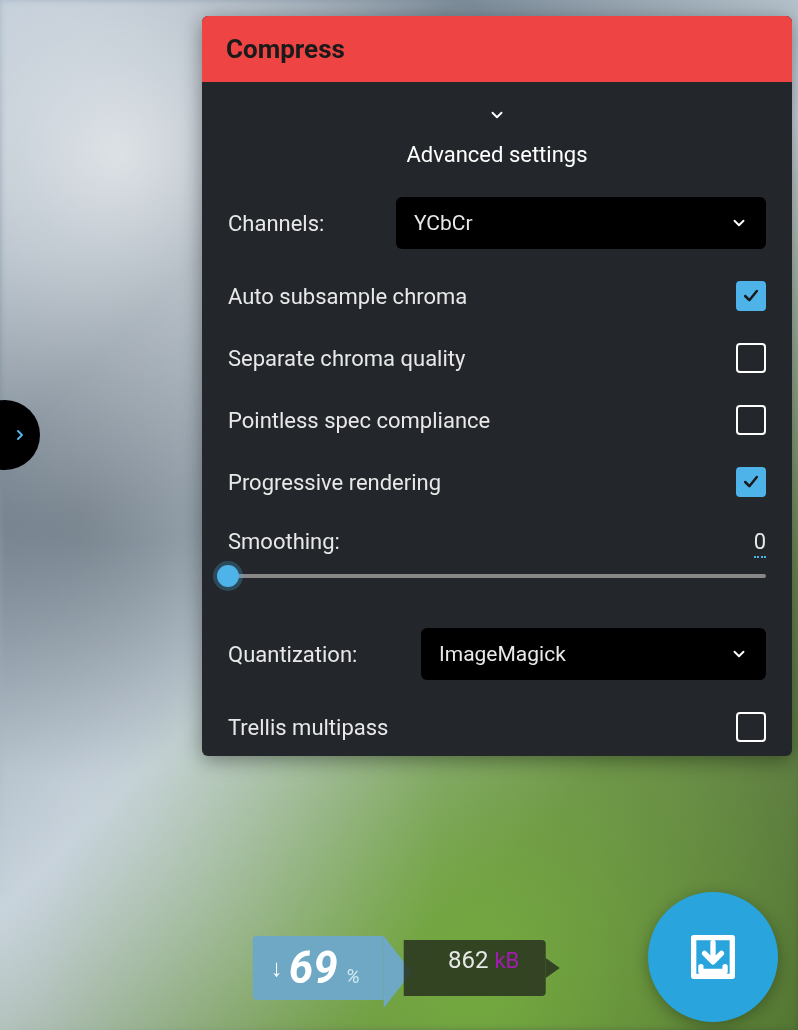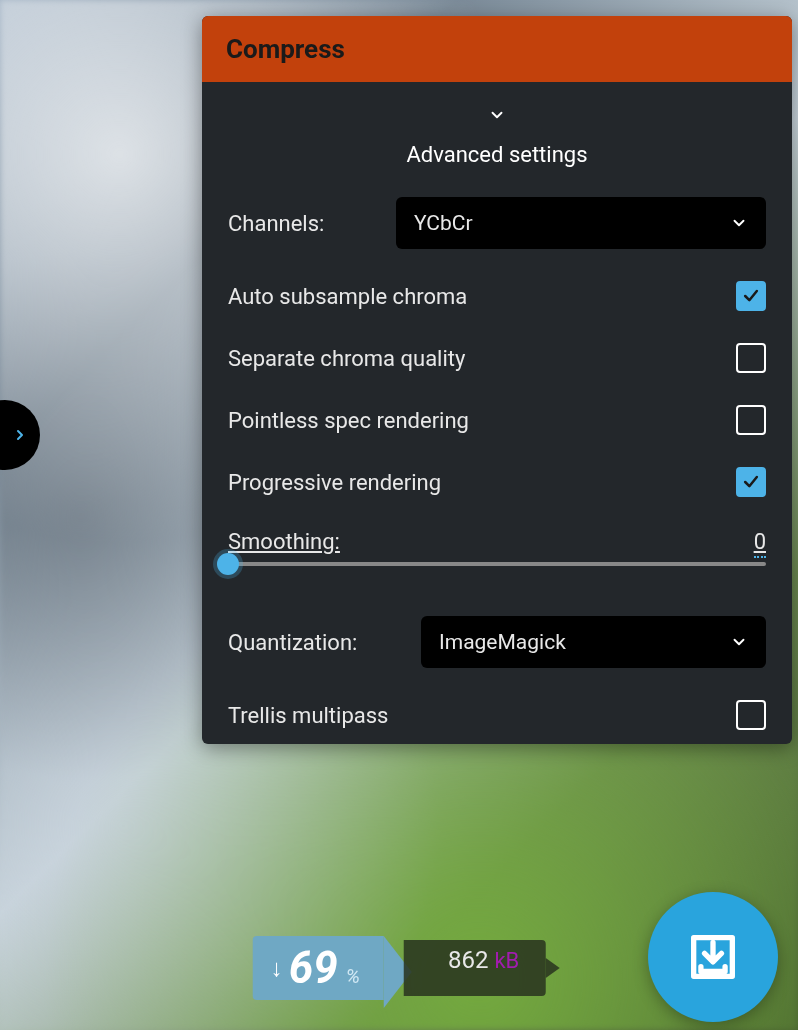--- a/index.html
+++ b/index.html
@@ -39,21 +39,21 @@
       position: absolute;
       top: 16px;
       right: 6px;
       width: 590px;
       background: #23272b;
       border-radius: 6px;
       box-shadow: 0 4px 20px rgba(0,0,0,0.4);
       overflow: hidden;
     }
     .panel-header {
-      background: #c2410c;
+      background: #ef4444;
       padding: 18px 24px;
       font-size: 26px;
       font-weight: 700;
       color: #1a1a1a;
     }
     .panel-body {
       padding: 24px 26px 14px 26px;
       color: #e8e8e8;
     }
     .adv-header {
@@ -106,22 +106,21 @@
       border-color: #4db3e8;
     }
     .checkbox svg { width: 20px; height: 20px; }
     .slider-row {
       margin-bottom: 50px;
     }
     .slider-header {
       display: flex;
       justify-content: space-between;
       align-items: baseline;
-      margin-bottom: 4px;
-      text-decoration: underline;
+      margin-bottom: 16px;
     }
     .slider-value {
       font-size: 22px;
       color: #e8e8e8;
       border-bottom: 2px dotted #4db3e8;
       padding-bottom: 2px;
     }
     .slider-track {
       position: relative;
       height: 4px;
@@ -272,21 +271,21 @@
         </svg>
       </div>
     </div>
 
     <div class="row">
       <span class="row-label">Separate chroma quality</span>
       <div class="checkbox"></div>
     </div>
 
     <div class="row">
-      <span class="row-label">Pointless spec rendering</span>
+      <span class="row-label">Pointless spec compliance</span>
       <div class="checkbox"></div>
     </div>
 
     <div class="row">
       <span class="row-label">Progressive rendering</span>
       <div class="checkbox checked">
         <svg viewBox="0 0 24 24">
           <path d="M5 12l5 5 9-11" stroke="#1a1a1a" stroke-width="3" fill="none" stroke-linecap="round" stroke-linejoin="round"></path>
         </svg>
       </div>

